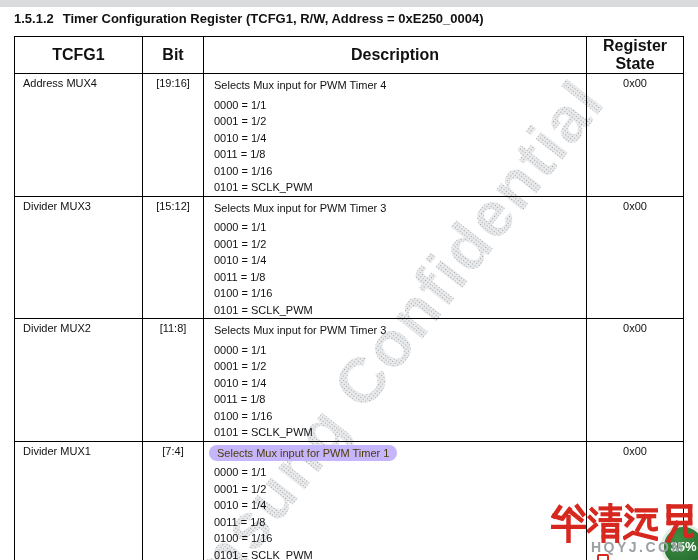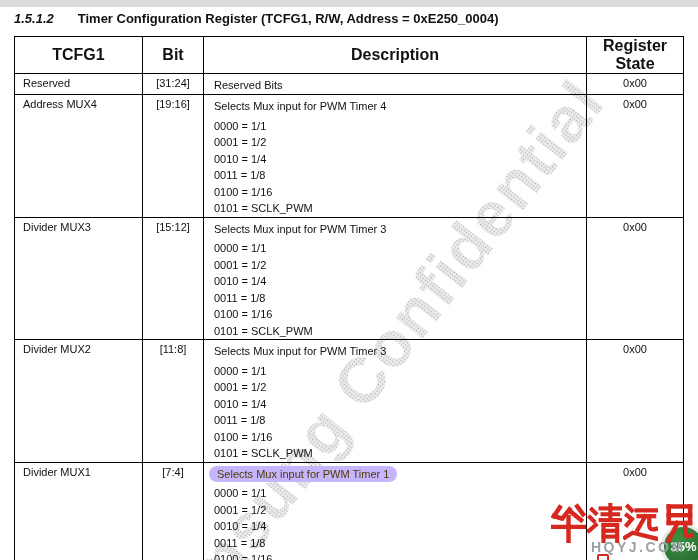--- a/index.html
+++ b/index.html
@@ -13,21 +13,21 @@
     color:#111;
   }
   .top-edge {
     position:absolute; left:0; top:0; width:698px; height:7px;
     background:#d9dbdd; z-index:1;
   }
   .section-title {
     position:absolute; left:14px; top:11px; z-index:2;
     font-size:13px; font-weight:bold; white-space:nowrap;
   }
-  .section-title .num { margin-right:24px;font-style:italic; }
+  .section-title .num { margin-right:9px; }
 
   
   .watermark {
     position:absolute; left:120px; top:630px; z-index:0;
     transform:rotate(-52deg); transform-origin:0 0;
     font-size:64px; font-weight:700; letter-spacing:2px; white-space:nowrap;
     color:#bcc0c2;
   }
   @supports ((-webkit-background-clip:text) or (background-clip:text)) {
     .watermark {
@@ -103,28 +103,20 @@
   </colgroup>
   <thead>
     <tr>
       <th>TCFG1</th>
       <th>Bit</th>
       <th>Description</th>
       <th>Register State</th>
     </tr>
   </thead>
   <tbody>
-      <tr style="height: 21px;">
-        <td class="c-name">Reserved</td>
-        <td class="c-bit">[31:24]</td>
-        <td class="c-desc">
-          <div>Reserved Bits</div>
-        </td>
-        <td class="c-init">0x00</td>
-      </tr>
       <tr style="height: 121px;">
         <td class="c-name">Address MUX4</td>
         <td class="c-bit">[19:16]</td>
         <td class="c-desc">
           <div>Selects Mux input for PWM Timer 4</div>
           <div class="opts">
             <div>0000 = 1/1</div>
             <div>0001 = 1/2</div>
             <div>0010 = 1/4</div>
             <div>0011 = 1/8</div>

